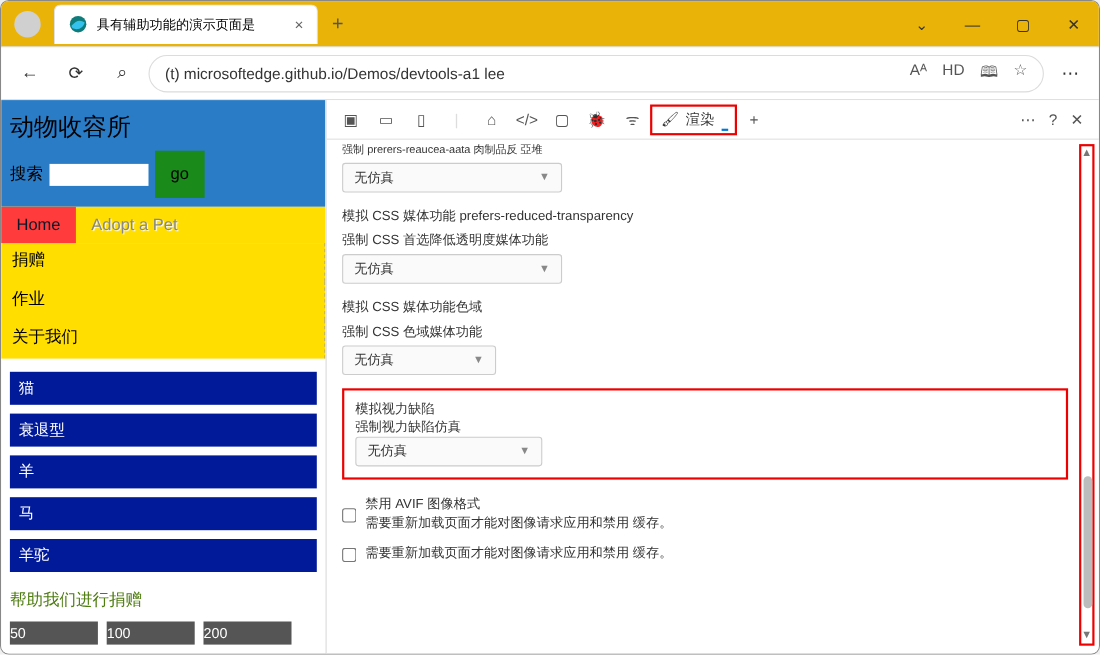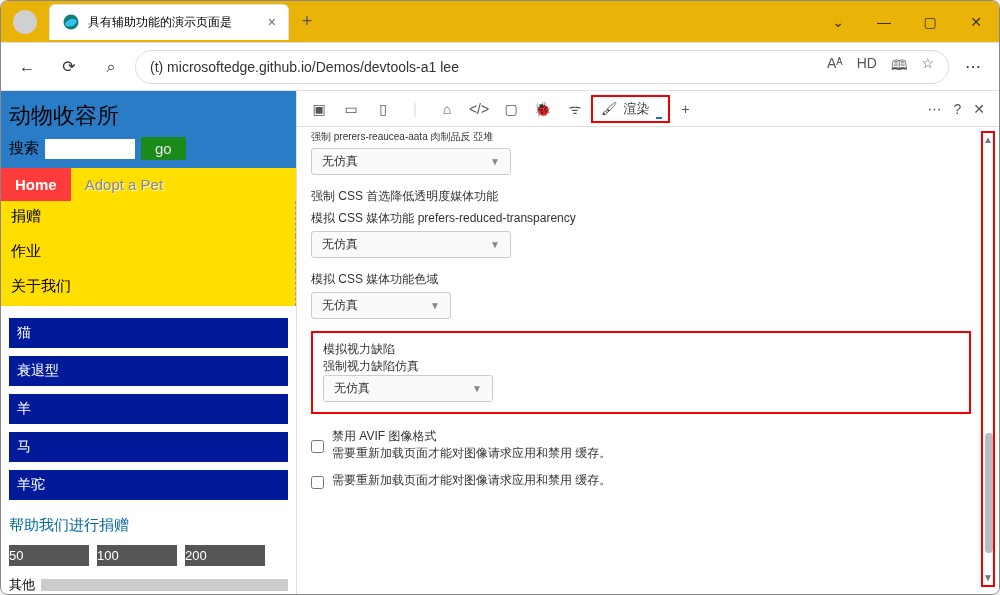--- a/index.html
+++ b/index.html
@@ -20,30 +20,30 @@
 .addr-right { display: flex; gap: 14px; padding-left: 10px; color: #555; }
 
 .content { display: flex; height: 505px; }
 
 .pagecol { width: 295px; background: #fff; overflow: hidden; }
 .bluehead { background: #2a7cc7; padding: 10px 8px 0 8px; }
 .bluehead h1 { font-size: 22px; color: #000; font-weight: normal; margin-bottom: 6px; }
 .searchrow { display: flex; align-items: center; gap: 6px; padding-bottom: 8px; }
 .searchrow label { font-size: 15px; color: #000; }
 .searchrow input { width: 90px; height: 20px; border: none; }
-.gobtn { background: #1a8a1a; color: #e5e5e5; border: none; padding: 3px 14px; font-size: 15px; cursor: pointer; }
+.gobtn { background: #1a8a1a; color: #000000; border: none; padding: 13px 14px; font-size: 15px; cursor: pointer; }
 .navrow1 { background: #ffde00; display: flex; }
-.navrow1 .homeitem { background: #ff3b3b; color: #ffffff; padding: 8px 14px; font-size: 15px; font-weight: bold; }
+.navrow1 .homeitem { background: #ff3b3b; color: #0f172a; padding: 8px 14px; font-size: 15px; }
 .navrow1 .adoptitem { color: #888; padding: 8px 14px; font-size: 15px; text-shadow: 1px 1px 1px #fff; }
 .navrow2 { background: #ffde00; display: flex; flex-direction: column; }
 .navrow2 span { padding: 6px 10px 10px 10px; font-size: 15px; color: #000; border-right: 1px dashed #999; }
 .animallist { padding: 4px 8px 0 8px; }
 .animallist div { background: #001a9a; color: #fff; padding: 6px 8px; margin: 8px 0; font-size: 14px; }
 .donate { padding: 8px; }
-.donate h3 { font-size: 15px; font-weight: normal; margin-bottom: 10px; color: #0369a1; }
+.donate h3 { font-size: 15px; font-weight: normal; margin-bottom: 10px; color: #4d7c0f; }
 .dbtns { display: flex; gap: 8px; }
 .dbtns div { background: #555; color: #fff; padding: 3px 0; width: 80px; font-size: 13px; }
 .other { font-size: 13px; padding: 2px 8px; display: flex; align-items: center; gap: 6px; }
 .other span.bar { background: #ccc; height: 12px; flex: 1; }
 
 .devcol { flex: 1; background: #fff; border-left: 1px solid #ddd; display: flex; flex-direction: column; }
 .devtabs { display: flex; align-items: center; height: 36px; border-bottom: 1px solid #e0e0e0; padding: 0 6px; gap: 0; }
 .devtabs .dicon { width: 32px; display: flex; justify-content: center; color: #555; font-size: 14px; cursor: pointer; }
 .rendertab { display: flex; align-items: center; gap: 6px; border: 2px solid #e00; padding: 3px 18px 3px 8px; font-size: 13px; color: #333; position: relative; }
 .rendertab::after { content: ''; position: absolute; bottom: 2px; right: 6px; width: 6px; height: 2px; background: #0078d4; }
@@ -166,29 +166,30 @@
 
     <div class="devbody">
       <div class="section">
         <div class="lbl" style="font-size:10px">强制 prerers-reaucea-aata 肉制品反 亞堆</div>
         <div class="dropdown">
             <span>无仿真</span>
             <span class="arrow">▼</span>
           </div>
       </div>
       <div class="section">
+        <div class="lbl">模拟 CSS 媒体功能 prefers-reduced-transparency</div>
         <div class="lbl">强制 CSS 首选降低透明度媒体功能</div>
-        <div class="lbl">模拟 CSS 媒体功能 prefers-reduced-transparency</div>
         <div class="dropdown">
             <span>无仿真</span>
             <span class="arrow">▼</span>
           </div>
       </div>
       <div class="section">
         <div class="lbl">模拟 CSS 媒体功能色域</div>
+        <div class="lbl">强制 CSS 色域媒体功能</div>
         <div class="dropdown" style="min-width:140px">
             <span>无仿真</span>
             <span class="arrow">▼</span>
           </div>
       </div>
       <div class="hl">
         <div class="lbl">模拟视力缺陷</div>
         <div class="lbl">强制视力缺陷仿真</div>
         <div class="dropdown">
             <span>无仿真</span>

